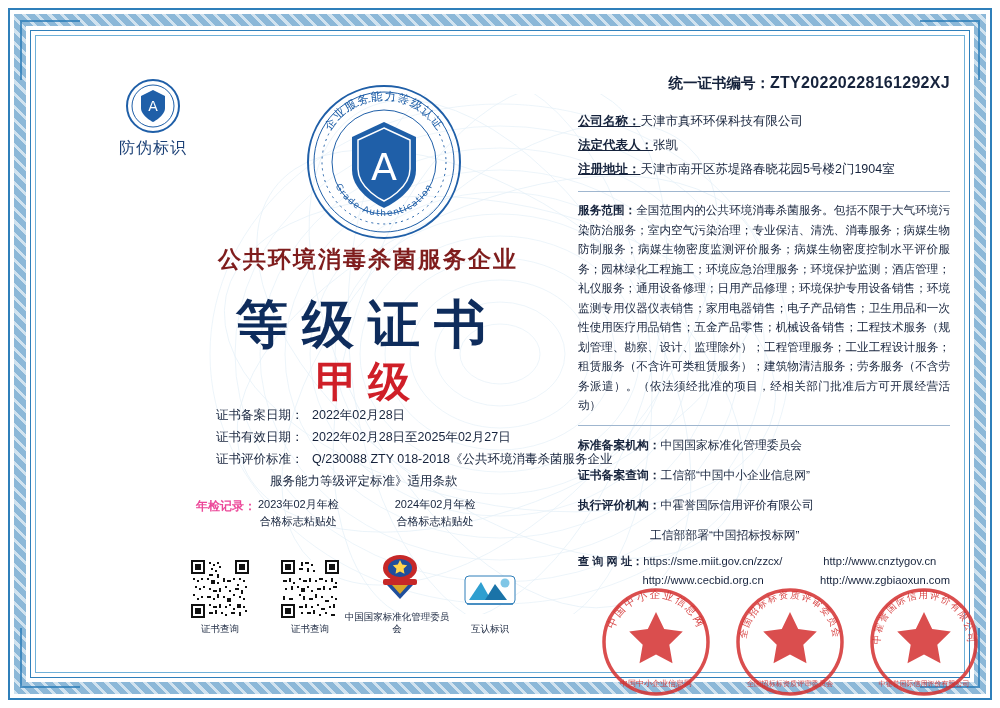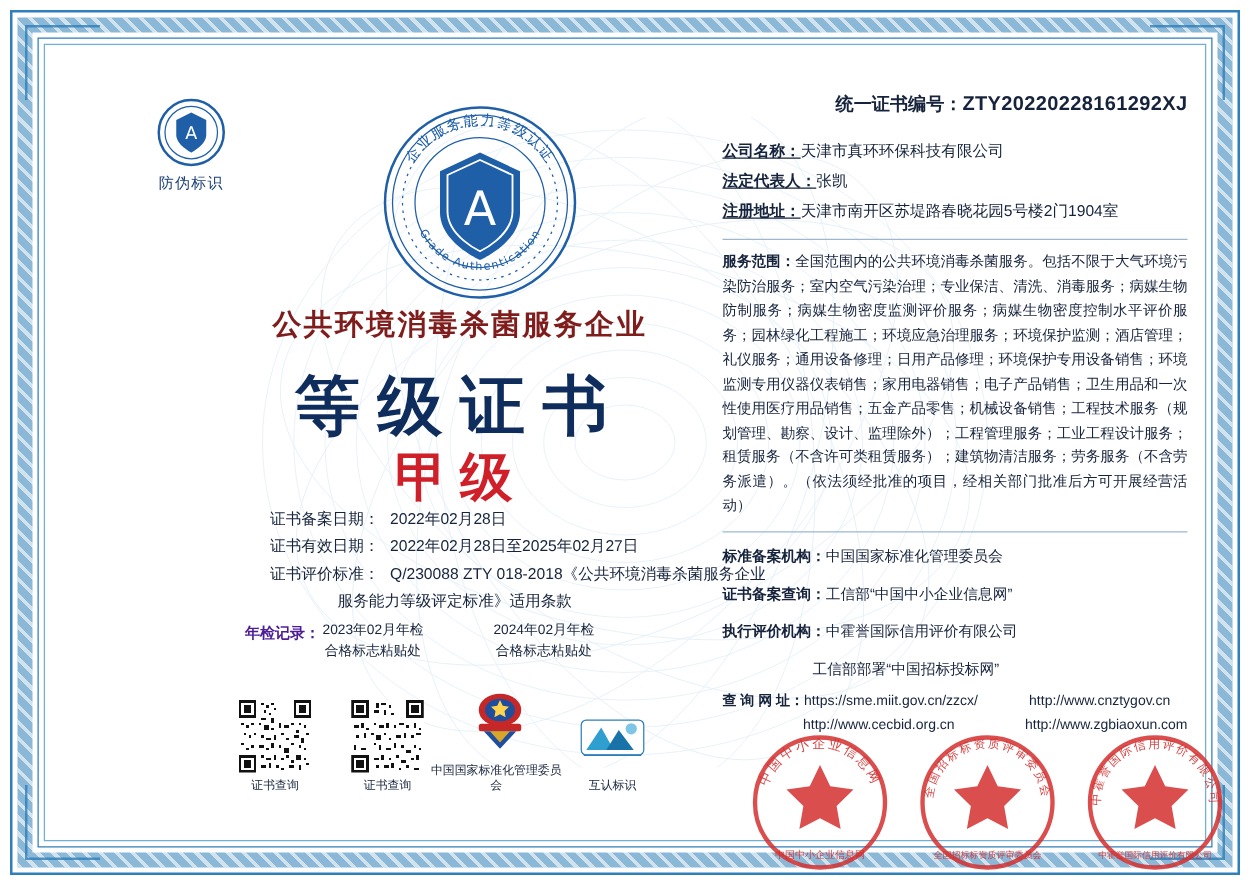--- a/index.html
+++ b/index.html
@@ -72,21 +72,21 @@
 
   
   .left{
     position:absolute;left:60px;top:20px;width:460px;
   }
   .badges-top{position:absolute;left:60px;top:30px;width:90px;text-align:center;}
   .badge-anti{
     width:56px;height:56px;margin:0 auto;
   }
   .badge-anti-label{
-    font-size:12px;color:#1a3f75;margin-top:4px;letter-spacing:1px;
+    font-size:16px;color:#1a3f75;margin-top:4px;letter-spacing:1px;
   }
   .seal-main{
     position:absolute;left:196px;top:14px;width:160px;height:160px;
   }
   .title1{
     position:absolute;left:0;top:176px;width:520px;
     text-align:center;
     font-size:23px;font-weight:bold;color:#7f1d1d;
     letter-spacing:2px;
     font-family:"DejaVu Sans","Liberation Sans",sans-serif;
@@ -109,21 +109,21 @@
     position:absolute;left:90px;top:336px;width:430px;
     font-size:12.5px;color:#16233c;line-height:22px;
   }
   .lfields .row{white-space:nowrap;}
   .lfields .row.indent{padding-left:72px;white-space:normal;}
   .lfields .lab{display:inline-block;min-width:96px;margin-left:18px;}
   .annual{
     position:absolute;left:88px;top:430px;width:440px;
     font-size:12px;color:#16233c;
   }
-  .annual .alabel{color:#4c1d95;font-weight:bold;margin-top:16px;}
+  .annual .alabel{color:#ec4899;font-weight:bold;margin-top:16px;}
   .annual-boxes{
     position:absolute;left:150px;top:428px;width:380px;
     display:flex;gap:56px;
     font-size:11px;color:#16233c;text-align:center;line-height:17px;
   }
   
   .qrrow{
     position:absolute;left:80px;top:480px;width:450px;
     display:flex;align-items:flex-end;gap:26px;
   }

